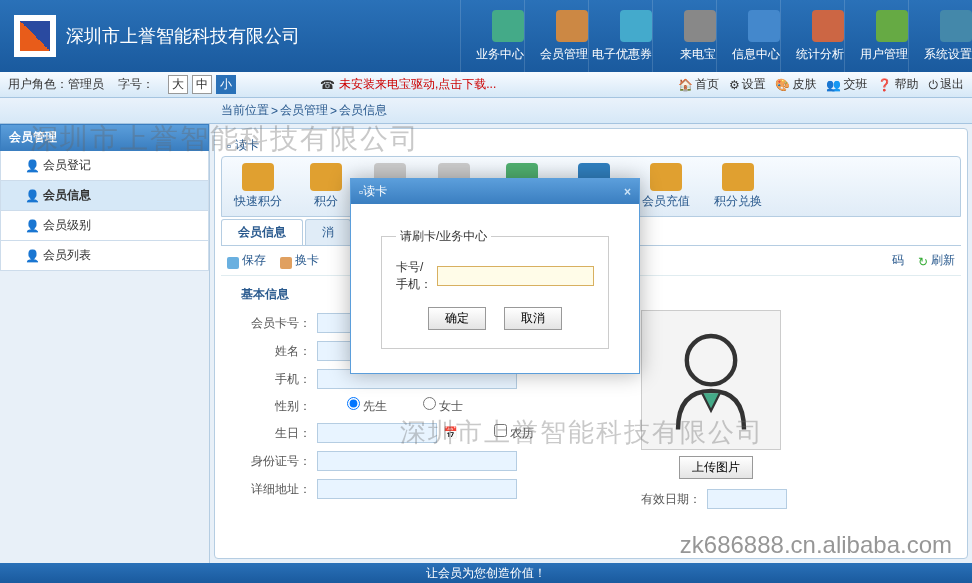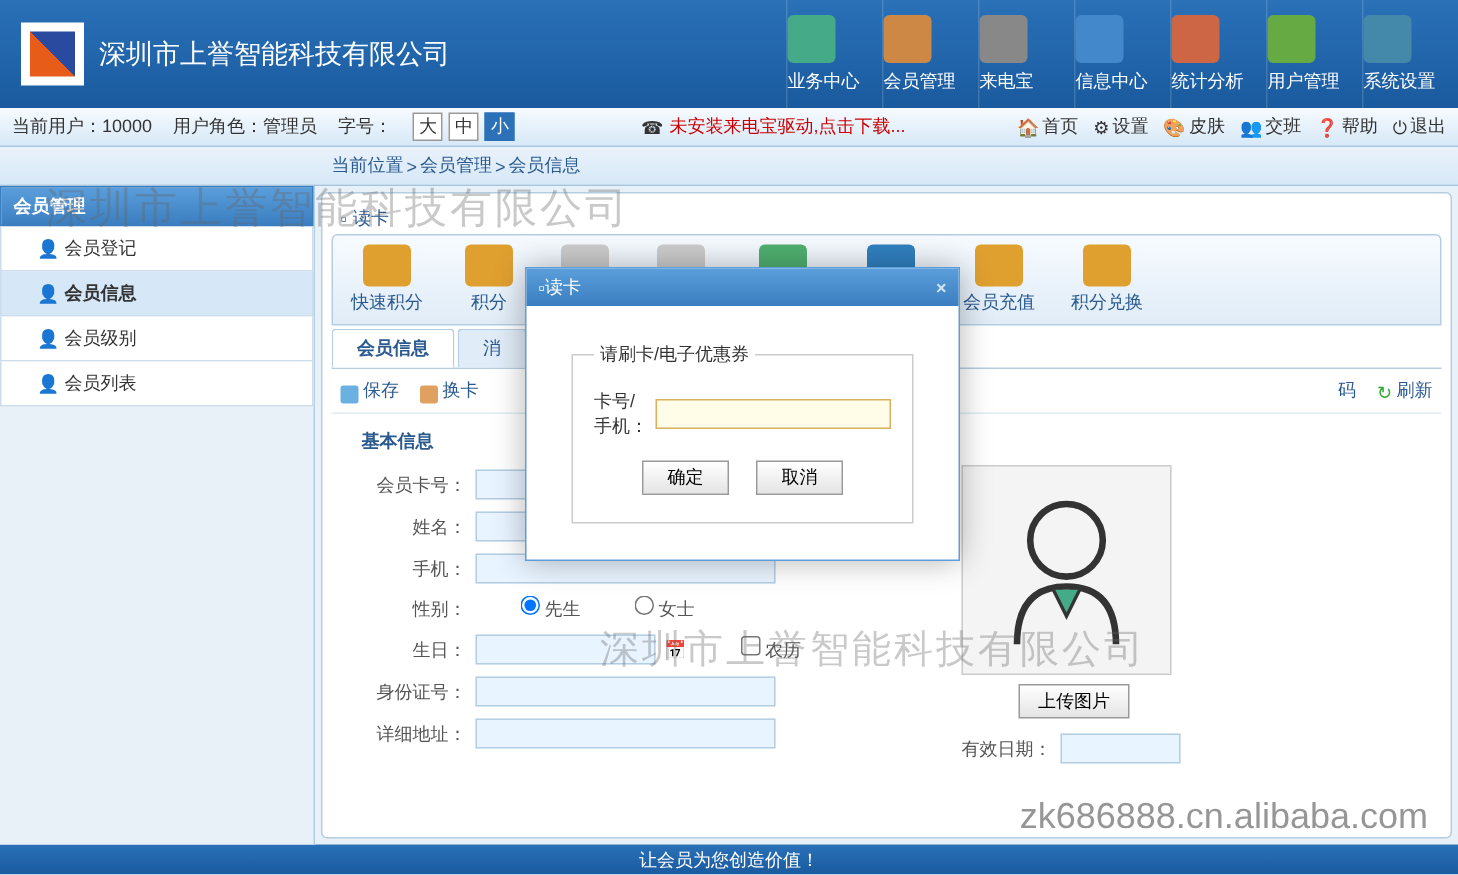--- a/index.html
+++ b/index.html
@@ -4,21 +4,21 @@
 <style>
 * { margin: 0; padding: 0; box-sizing: border-box; font-family: "Microsoft YaHei", SimSun, sans-serif; font-size: 12px; }
 body { width: 972px; height: 583px; overflow: hidden; background: #fff; position: relative; }
 
 
 .header { height: 72px; background: linear-gradient(#2a71b8, #1a5a9e); display: flex; align-items: center; color: #fff; position: relative; }
 .logo-box { width: 42px; height: 42px; background: #fff; margin: 0 10px 0 14px; display: flex; align-items: center; justify-content: center; }
 .logo-inner { width: 30px; height: 30px; background: linear-gradient(45deg, #e85c1a 50%, #2a4aa0 50%); }
 .company { font-size: 18px; font-weight: normal; }
 .top-menu { position: absolute; right: 0; top: 0; display: flex; height: 72px; }
-.top-menu-item { width: 64px; display: flex; flex-direction: column; align-items: flex-start; justify-content: center; gap: 4px; cursor: pointer; border-left: 1px solid rgba(255,255,255,0.15); }
+.top-menu-item { width: 64px; display: flex; flex-direction: column; align-items: flex-end; justify-content: center; gap: 4px; cursor: pointer; border-left: 1px solid rgba(255,255,255,0.15); }
 .top-menu-item .icon { width: 32px; height: 32px; border-radius: 4px; display: flex; align-items: center; justify-content: center; font-size: 20px; }
 .top-menu-item span { font-size: 12px; color: #fff; }
 
 
 .statusbar { height: 26px; background: linear-gradient(#f7fbff, #d6e8f7); border-bottom: 1px solid #a5c4e0; display: flex; align-items: center; padding: 0 8px; color: #333; gap: 4px; }
 .statusbar .seg { margin-right: 10px; }
 .fontsize-btn { border: 1px solid #999; padding: 0 3px; cursor: pointer; background: #fff; }
 .fontsize-btn.active { background: #2a71b8; color: #fff; border-color: #2a71b8; }
 .statusbar-right { margin-left: auto; display: flex; gap: 10px; align-items: center; }
 .statusbar-right a { color: #333; text-decoration: none; cursor: pointer; display: flex; align-items: center; gap: 2px; }
@@ -96,20 +96,24 @@
   <div class="top-menu" id="top-menu">
       <div class="top-menu-item">
         <div class="icon" style="background:#4a8"></div>
         <span>业务中心</span>
       </div>
       <div class="top-menu-item">
         <div class="icon" style="background:#c84"></div>
         <span>会员管理</span>
       </div>
       <div class="top-menu-item">
+        <div class="icon" style="background:#4ac"></div>
+        <span>电子优惠券</span>
+      </div>
+      <div class="top-menu-item">
         <div class="icon" style="background:#888"></div>
         <span>来电宝</span>
       </div>
       <div class="top-menu-item">
         <div class="icon" style="background:#48c"></div>
         <span>信息中心</span>
       </div>
       <div class="top-menu-item">
         <div class="icon" style="background:#c64"></div>
         <span>统计分析</span>
@@ -119,21 +123,20 @@
         <span>用户管理</span>
       </div>
       <div class="top-menu-item">
         <div class="icon" style="background:#48a"></div>
         <span>系统设置</span>
       </div>
     </div>
 </div>
 
 <div class="statusbar">
-  <span class="seg"><span>当前用户：</span><span>10000</span></span>
   <span class="seg"><span>用户角色：</span><span>管理员</span></span>
   <span class="seg">字号：</span>
   <span class="fontsize-btn">大</span>
   <span class="fontsize-btn">中</span>
   <span class="fontsize-btn active">小</span>
   <span style="margin-left:80px">☎</span>
   <span class="phone-msg">未安装来电宝驱动,点击下载...</span>
   <div class="statusbar-right" id="status-links">
       <a><span>🏠</span>首页</a>
       <a><span>⚙</span>设置</a>
@@ -284,21 +287,21 @@
 <div class="footer">让会员为您创造价值！</div>
 
 <div class="modal">
   <div class="modal-title">
     <span>▫</span>
     <span>读卡</span>
     <span class="modal-close">×</span>
   </div>
   <div class="modal-body">
     <fieldset class="modal-fieldset">
-      <legend>请刷卡/电子优惠券</legend>
+      <legend>请刷卡/业务中心</legend>
       <div class="modal-row">
         <label>卡号/手机：</label>
         <input type="text" style="">
       </div>
       <div class="modal-btns">
         <button>确定</button>
         <button>取消</button>
       </div>
     </fieldset>
   </div>

